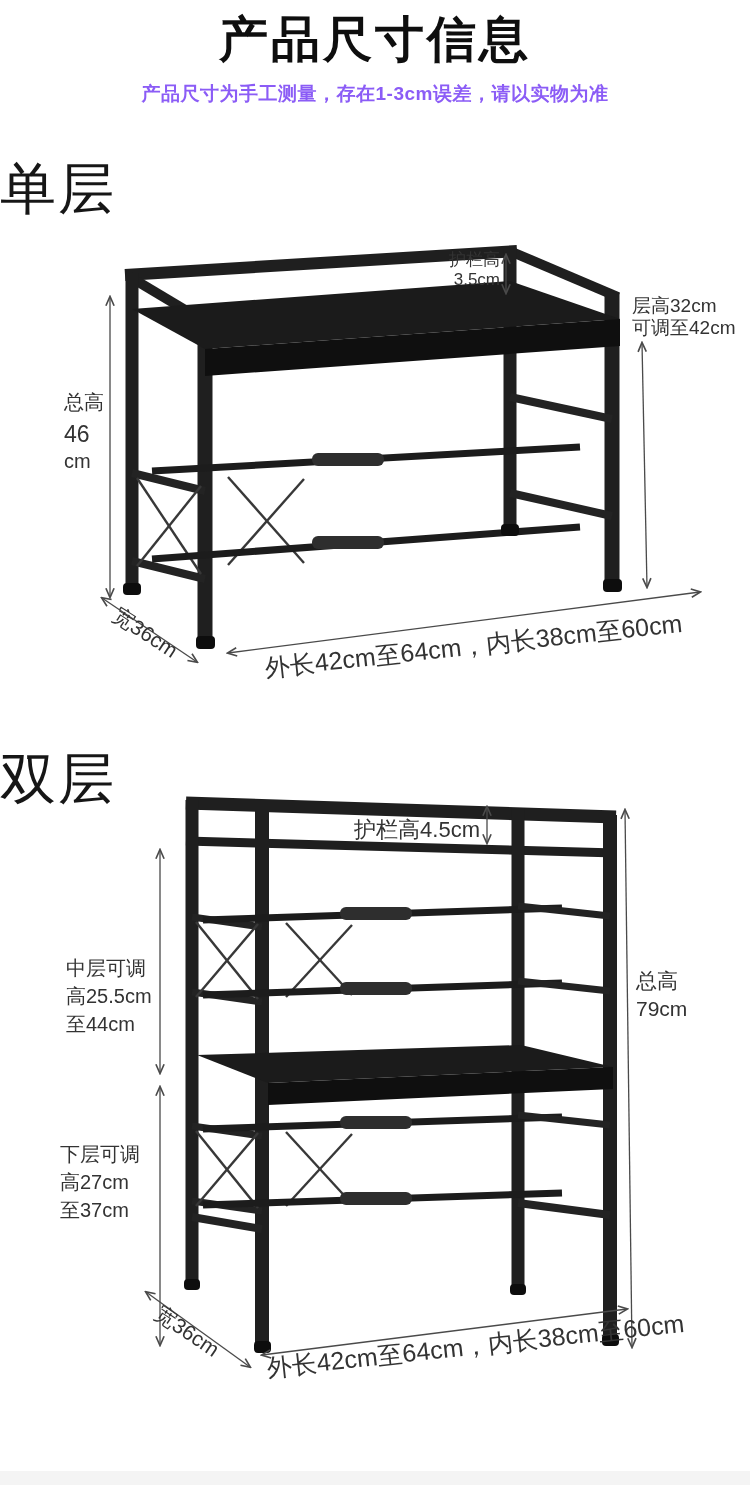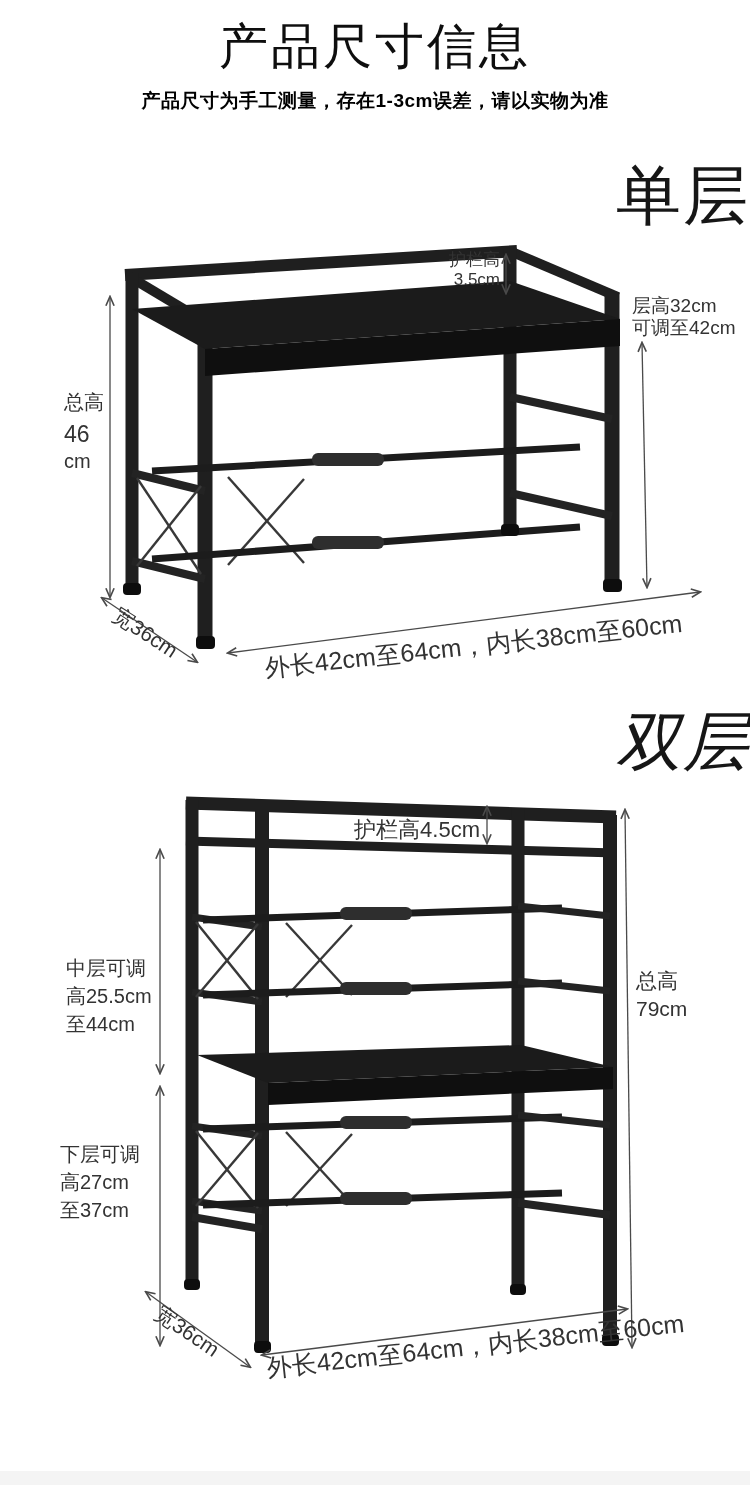--- a/index.html
+++ b/index.html
@@ -3,31 +3,31 @@
 <meta charset="utf-8">
 <style>
   html,body{margin:0;padding:0;}
   body{
     width:750px;height:1485px;position:relative;background:#ffffff;
     font-family:"Liberation Sans", sans-serif;overflow:hidden;
     -webkit-font-smoothing:antialiased;
   }
   .header{position:absolute;top:6px;left:0;width:750px;text-align:center;}
   .page-title{
-    font-size:49px;font-weight:400;color:#0e0e0e;letter-spacing:3px;margin:8px;
+    font-size:49px;font-weight:700;color:#0e0e0e;letter-spacing:3px;margin:1px;
   }
   .page-subtitle{
-    margin-top:8px;font-size:19px;font-weight:700;color:#000000;letter-spacing:.5px;
+    margin-top:8px;font-size:19px;font-weight:700;color:#8b5cf6;letter-spacing:.5px;
   }
   .section-title{
-    position:absolute;left:0;width:750px;text-align:right;
-    font-size:65px;font-weight:500;color:#161616;letter-spacing:2px;
+    position:absolute;left:0;width:750px;text-align:left;
+    font-size:56px;font-weight:500;color:#161616;letter-spacing:2px;
   }
   #single-title{top:152px;}
-  #double-title{top:698px;font-style:italic;}
+  #double-title{top:742px;}
   .fig{position:absolute;left:0;width:750px;}
   #single-fig{top:225px;height:475px;}
   #double-fig{top:773px;height:667px;}
   .bottom-band{position:absolute;left:0;top:1471px;width:750px;height:14px;background:#f4f4f4;}
   svg text{fill:#333;font-family:"Liberation Sans", sans-serif;}
   .dim{stroke:#4a4a4a;stroke-width:1.3;fill:none;}
   .frame{stroke:#1f1f1f;fill:none;}
   .rod{stroke:#1c1c1c;fill:none;}
   .brace{stroke:#383838;stroke-width:2.4;fill:none;}
   .rail{stroke:#232323;fill:none;}

